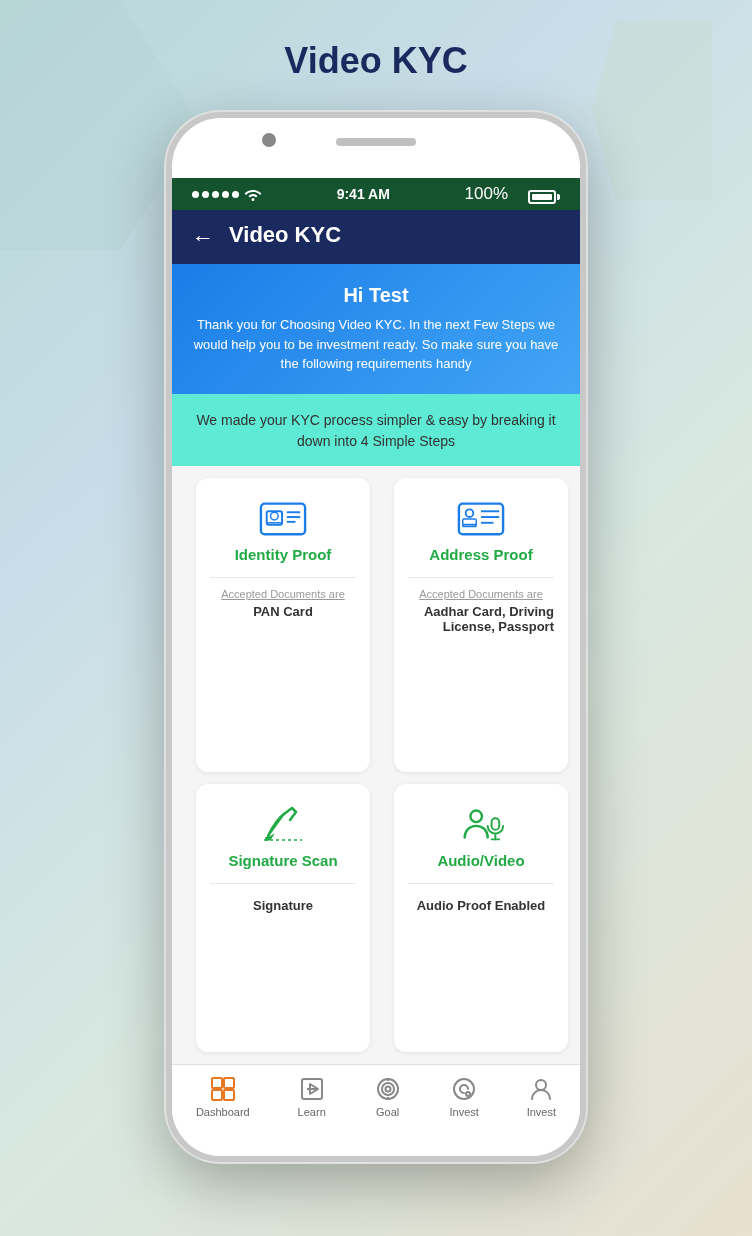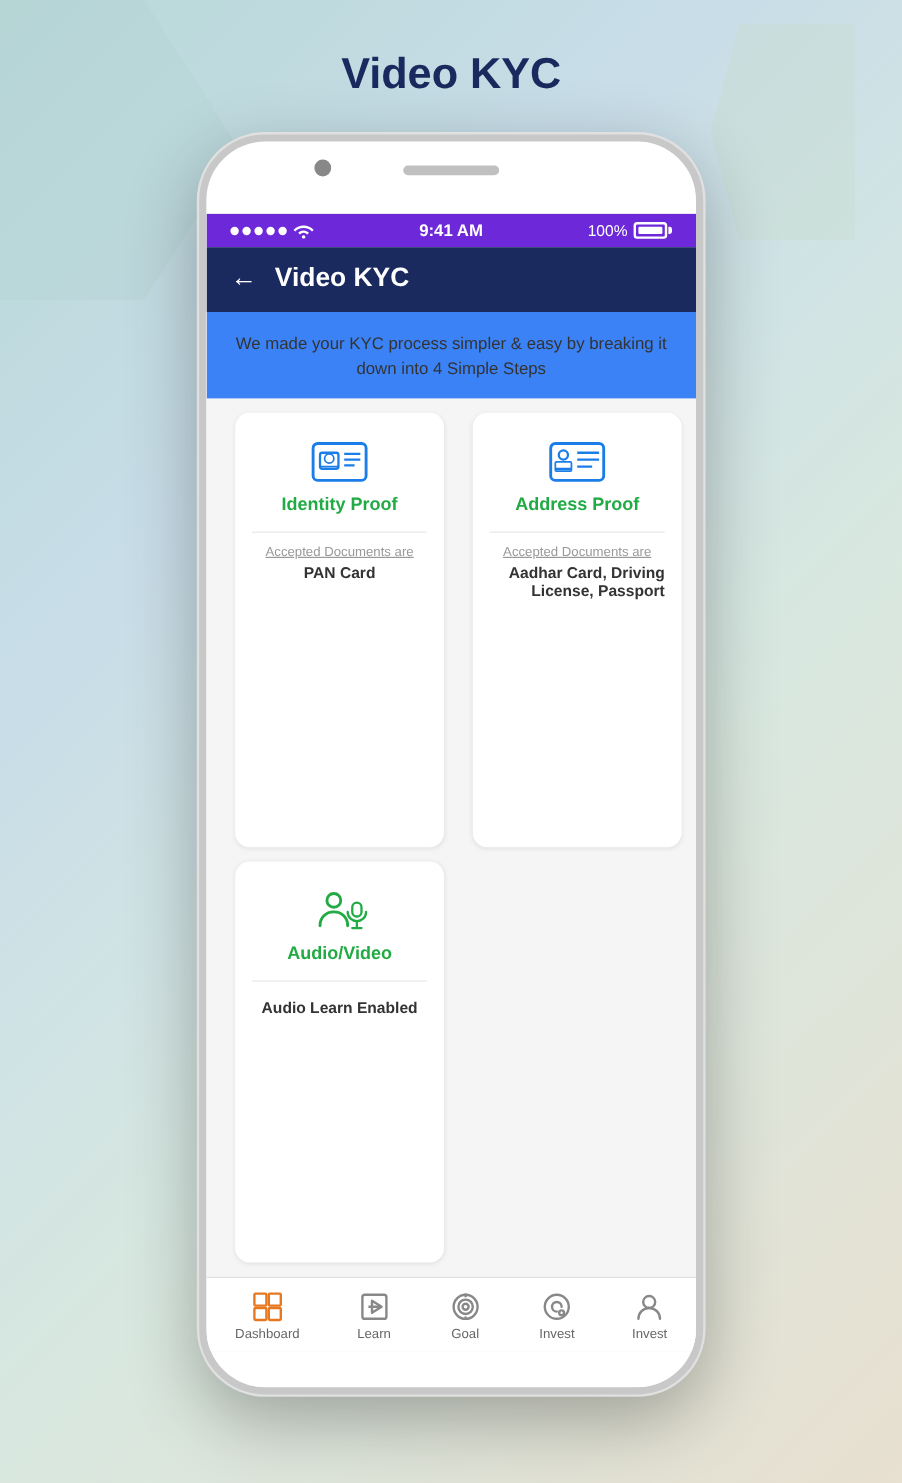--- a/index.html
+++ b/index.html
@@ -117,21 +117,21 @@
     .phone-screen {
       flex: 1;
       background: white;
       overflow: hidden;
       display: flex;
       flex-direction: column;
     }
 
     
     .status-bar {
-      background: #6d28d9;
+      background: #14532d;
       display: flex;
       justify-content: space-between;
       align-items: center;
       padding: 6px 20px;
       flex-shrink: 0;
     }
     .status-left {
       display: flex;
       align-items: center;
       gap: 5px;
@@ -150,24 +150,24 @@
       color: white;
       font-size: 14px;
     }
     .status-time {
       color: white;
       font-size: 14px;
       font-weight: 600;
     }
     .status-right {
       display: flex;
-      align-items: flex-start;
-      gap: 5px;
-      color: white;
-      font-size: 13px;
+      align-items: flex-end;
+      gap: 20px;
+      color: white;
+      font-size: 17px;
     }
     .battery {
       display: inline-flex;
       align-items: center;
     }
     .battery-body {
       width: 28px;
       height: 14px;
       border: 2px solid white;
       border-radius: 3px;
@@ -237,21 +237,21 @@
       display: flex;
       flex-direction: column;
     }
 
     .steps-intro {
       text-align: center;
       padding: 16px 20px 14px;
       font-size: 14px;
       color: #333;
       line-height: 1.5;
-      background: #3b82f6;
+      background: #5eead4;
     }
 
     
     .cards-grid {
       display: grid;
       grid-template-columns: 1fr 1fr;
       gap: 12px;
       padding: 12px 12px;
       flex: 1;
     }
@@ -394,20 +394,24 @@
           <div class="battery-cap"></div>
         </div>
       </div>
     </div>
 
     <div class="app-header">
       <span class="back-arrow">←</span>
       <span class="app-header-title">Video KYC</span>
     </div>
 
+    <div class="welcome-banner">
+      <div class="welcome-title">Hi Test</div>
+      <div class="welcome-desc">Thank you for Choosing Video KYC. In the next Few Steps we would help you to be investment ready. So make sure you have the following requirements handy</div>
+    </div>
 
     <div class="main-content">
 
       <div class="steps-intro">
         <span>We made your KYC process simpler &amp; easy by breaking it down into 4 Simple Steps</span>
       </div>
 
       <div class="cards-grid">
 
         <div class="kyc-card">
@@ -439,38 +443,53 @@
               <line x1="25" y1="24" x2="38" y2="24" stroke="#1a7de8" stroke-width="2"></line>
               <rect x="6" y="20" width="14" height="8" rx="1" stroke="#1a7de8" stroke-width="1.5" fill="none"></rect>
             </svg>
           </div>
           <div class="card-title">Address Proof</div>
           <div class="card-divider"></div>
           <div class="card-accepted">Accepted Documents are</div>
           <div class="card-docs">Aadhar Card, Driving License, Passport</div>
         </div>
 
+        <div class="kyc-card">
+          <div class="card-icon">
+            <svg width="46" height="40" viewBox="0 0 46 40" fill="none">
+              <path d="M8 32c4-8 10-18 16-22" stroke="#22aa44" stroke-width="2.5" stroke-linecap="round"></path>
+              <path d="M24 10l8-6 4 4-6 8" stroke="#22aa44" stroke-width="2.5" stroke-linecap="round" stroke-linejoin="round"></path>
+              <path d="M24 10l-16 22" stroke="#22aa44" stroke-width="2" stroke-linecap="round"></path>
+              <path d="M6 34c3 0 6-2 6-2s-2 4-6 4" stroke="#22aa44" stroke-width="2" stroke-linecap="round"></path>
+              <line x1="4" y1="36" x2="42" y2="36" stroke="#22aa44" stroke-width="1.5" stroke-dasharray="3 3"></line>
+            </svg>
+          </div>
+          <div class="card-title">Signature Scan</div>
+          <div class="card-divider"></div>
+          <div class="card-accepted"></div>
+          <div class="card-docs">Signature</div>
+        </div>
 
         <div class="kyc-card">
           <div class="card-icon">
             <svg width="50" height="40" viewBox="0 0 50 40" fill="none">
 
               <circle cx="20" cy="12" r="6" stroke="#22aa44" stroke-width="2.5" fill="none"></circle>
               <path d="M8 34c0-7 5-12 12-12s12 5 12 12" stroke="#22aa44" stroke-width="2.5" stroke-linecap="round" fill="none"></path>
 
               <rect x="36" y="14" width="8" height="12" rx="4" stroke="#22aa44" stroke-width="2" fill="none"></rect>
               <path d="M32 22c0 5 4 8 8 8s8-3 8-8" stroke="#22aa44" stroke-width="2" stroke-linecap="round" fill="none"></path>
               <line x1="40" y1="30" x2="40" y2="36" stroke="#22aa44" stroke-width="2" stroke-linecap="round"></line>
               <line x1="36" y1="36" x2="44" y2="36" stroke="#22aa44" stroke-width="2" stroke-linecap="round"></line>
             </svg>
           </div>
           <div class="card-title">Audio/Video</div>
           <div class="card-divider"></div>
           <div class="card-accepted"></div>
-          <div class="card-docs">Audio Learn Enabled</div>
+          <div class="card-docs">Audio Proof Enabled</div>
         </div>
 
       </div>
 
       <div class="bottom-nav">
 
         <div class="nav-item">
           <div class="nav-icon">
             <svg width="26" height="26" viewBox="0 0 26 26" fill="none">
               <rect x="2" y="14" width="10" height="10" rx="1" stroke="#e87820" stroke-width="2" fill="none"></rect>

